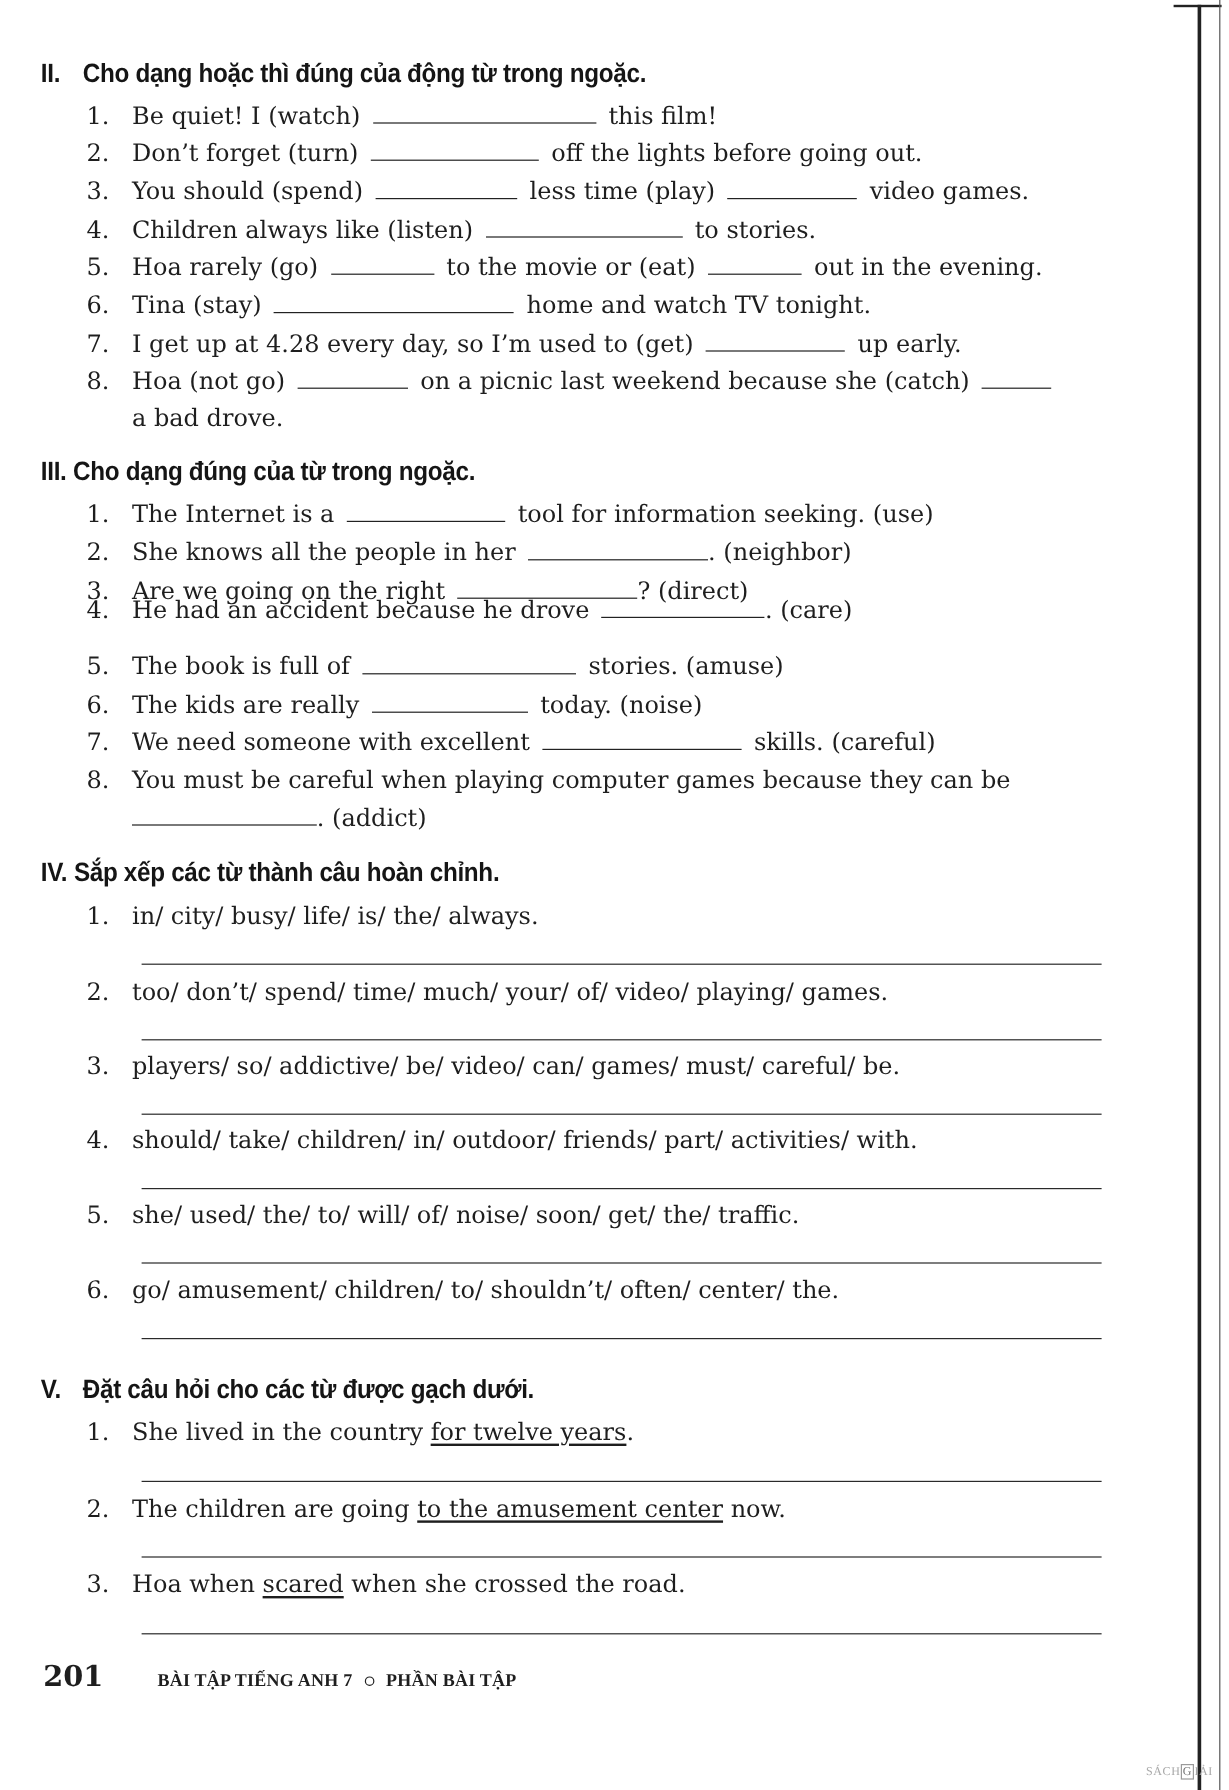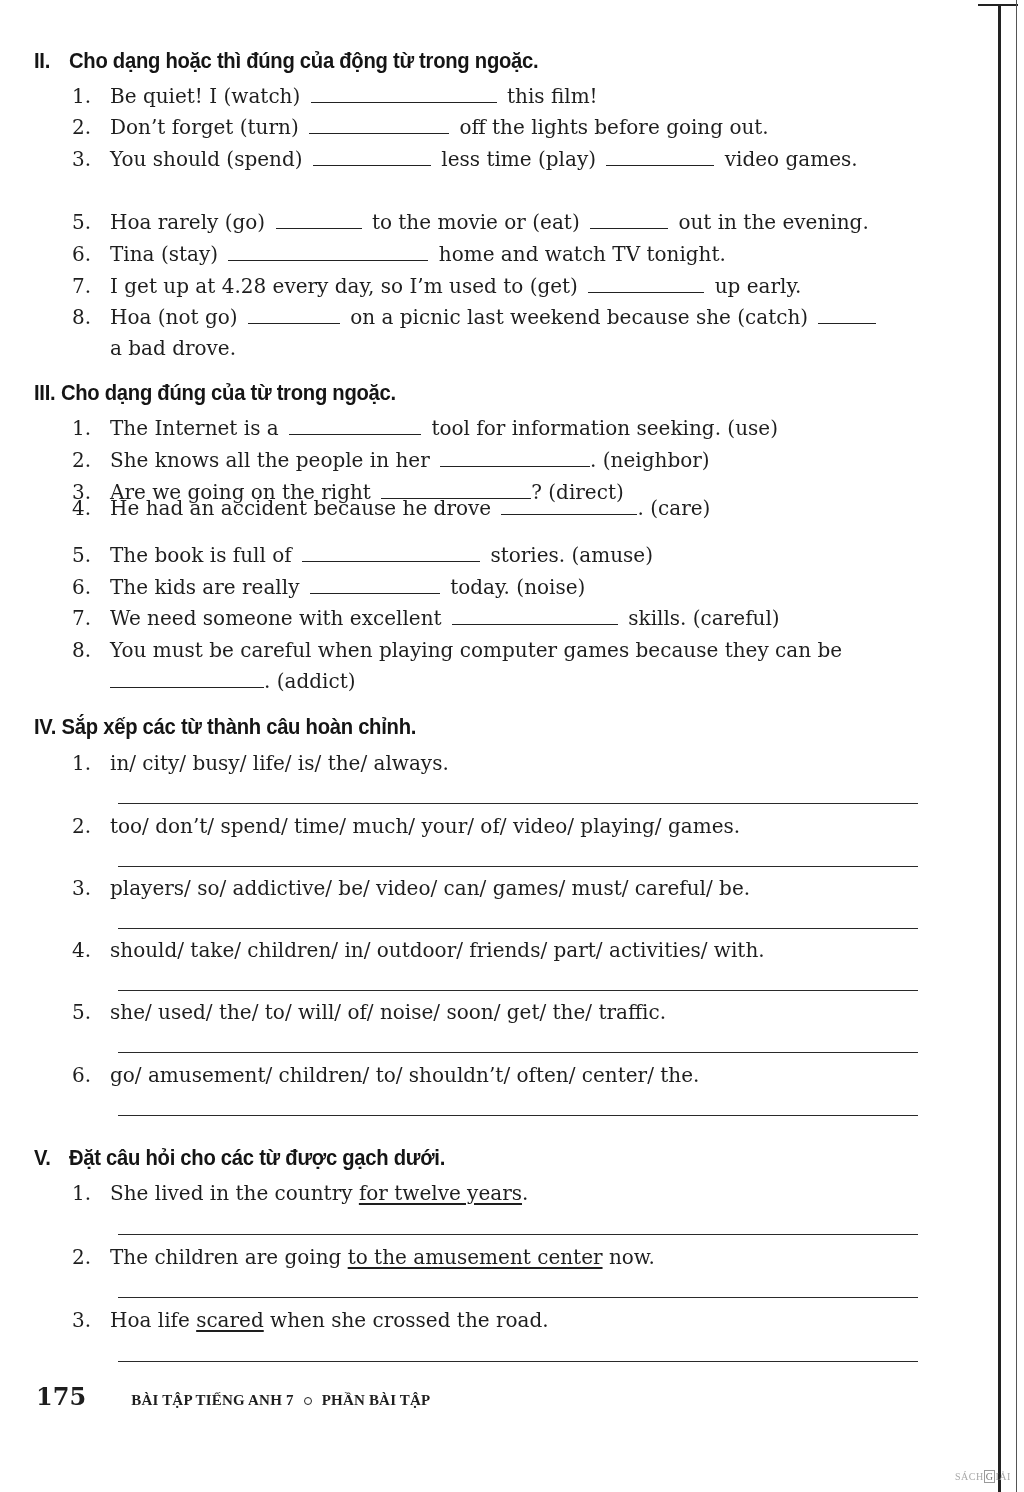--- a/index.html
+++ b/index.html
@@ -62,20 +62,25 @@
     <span class="n">2.</span><span>Don’t forget (turn)</span>
     <span class="blank" style="width:140px"></span>
     <span>off the lights before going out.</span>
   </div>
   <div class="item" style="top:145px">
     <span class="n">3.</span><span>You should (spend)</span>
     <span class="blank" style="width:118px"></span>
     <span>less time (play)</span>
     <span class="blank" style="width:108px"></span>
     <span>video games.</span>
+  </div>
+  <div class="item" style="top:177px">
+    <span class="n">4.</span><span>Children always like (listen)</span>
+    <span class="blank" style="width:164px"></span>
+    <span>to stories.</span>
   </div>
   <div class="item" style="top:208px">
     <span class="n">5.</span><span>Hoa rarely (go)</span>
     <span class="blank" style="width:86px"></span>
     <span>to the movie or (eat)</span>
     <span class="blank" style="width:78px"></span>
     <span>out in the evening.</span>
   </div>
   <div class="item" style="top:240px">
     <span class="n">6.</span><span>Tina (stay)</span>
@@ -158,25 +163,25 @@
   </div>
   <div class="item" style="top:1179px">
     <span class="n">1.</span><span style="white-space:pre">She lived in the country </span><span class="u">for twelve years</span><span>.</span>
   </div>
   <div class="answer-line" style="top:1234px"></div>
   <div class="item" style="top:1243px">
     <span class="n">2.</span><span style="white-space:pre">The children are going </span><span class="u">to the amusement center</span><span style="white-space:pre"> now.</span>
   </div>
   <div class="answer-line" style="top:1297px"></div>
   <div class="item" style="top:1306px">
-    <span class="n">3.</span><span style="white-space:pre">Hoa life </span><span class="u">scared</span><span style="white-space:pre"> when she crossed the road.</span>
+    <span class="n">3.</span><span style="white-space:pre">Hoa when </span><span class="u">scared</span><span style="white-space:pre"> when she crossed the road.</span>
   </div>
   <div class="answer-line" style="top:1361px"></div>
 
   <div class="footer">
-    <span class="pg">175</span>
+    <span class="pg">201</span>
     <span class="bk">BÀI TẬP TIẾNG ANH 7</span><span class="dot"></span><span class="bk" style="margin-left:0">PHẦN BÀI TẬP</span>
   </div>
 
   <div class="watermark">
     <span>SÁCH</span><span class="box">G</span><span>IẢI</span>
   </div>
 </div>
 
 </body></html>

